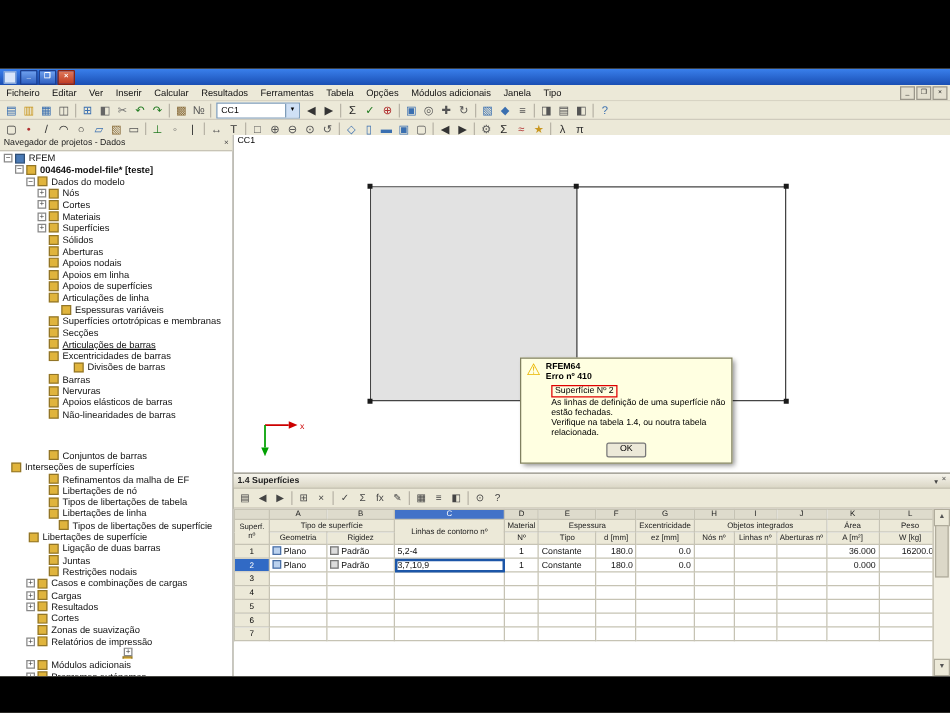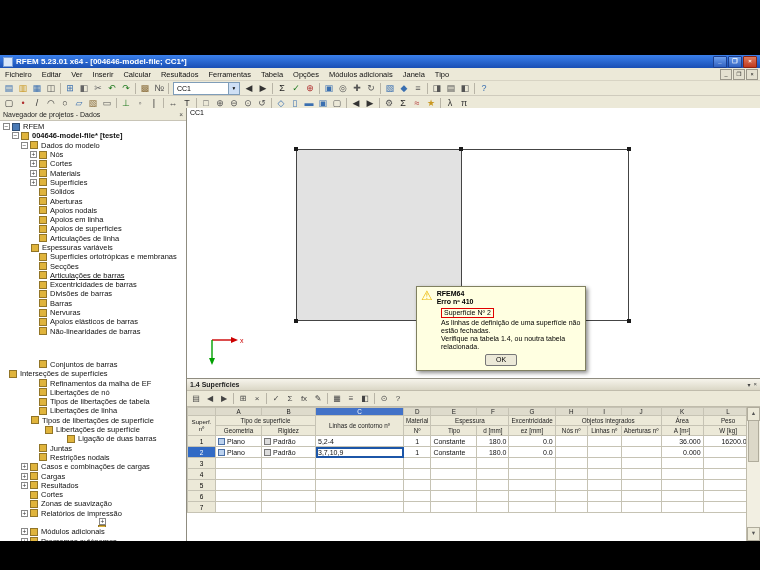--- a/index.html
+++ b/index.html
@@ -96,21 +96,20 @@
   .sdown{position:absolute;left:0;right:0;bottom:0;}
 </style>
 </head>
 <body>
 
 <div class="screen">
   <div class="app">
 
     <div class="titlebar">
       <span class="appicon"></span>
-      <span class="title">RFEM 5.23.01 x64 - [004646-model-file; CC1*]</span>
       <span class="winbtns">
         <span class="wbtn">_</span>
         <span class="wbtn">❐</span>
         <span class="wbtn close">×</span>
       </span>
     </div>
 
     <div class="menubar">
       <span id="menu-items" style="display: inline-flex;">
           <span class="mitem">Ficheiro</span>
@@ -281,21 +280,21 @@
             <div class="trow" style="padding-left: 30px;">
               <span class="exp-sp"></span>
               <span class="ticn" style="background: rgb(224, 180, 60);"></span>
               <span class="tlabel">Apoios de superfícies</span>
             </div>
             <div class="trow" style="padding-left: 30px;">
               <span class="exp-sp"></span>
               <span class="ticn" style="background: rgb(224, 180, 60);"></span>
               <span class="tlabel">Articulações de linha</span>
             </div>
-            <div class="trow" style="padding-left: 22px; text-align: center;">
+            <div class="trow" style="padding-left: 40px; text-align: center;">
               <span class="exp-sp"></span>
               <span class="ticn" style="background: rgb(224, 180, 60);"></span>
               <span class="tlabel">Espessuras variáveis</span>
             </div>
             <div class="trow" style="padding-left: 30px;">
               <span class="exp-sp"></span>
               <span class="ticn" style="background: rgb(224, 180, 60);"></span>
               <span class="tlabel">Superfícies ortotrópicas e membranas</span>
             </div>
             <div class="trow" style="padding-left: 30px;">
@@ -306,21 +305,21 @@
             <div class="trow" style="padding-left: 30px; text-decoration: underline;">
               <span class="exp-sp"></span>
               <span class="ticn" style="background: rgb(224, 180, 60);"></span>
               <span class="tlabel">Articulações de barras</span>
             </div>
             <div class="trow" style="padding-left: 30px;">
               <span class="exp-sp"></span>
               <span class="ticn" style="background: rgb(224, 180, 60);"></span>
               <span class="tlabel">Excentricidades de barras</span>
             </div>
-            <div class="trow" style="padding-left: 30px;">
+            <div class="trow" style="padding-left: 30px; margin-left: 20px;">
               <span class="exp-sp"></span>
               <span class="ticn" style="background: rgb(224, 180, 60);"></span>
               <span class="tlabel">Divisões de barras</span>
             </div>
             <div class="trow" style="padding-left: 30px;">
               <span class="exp-sp"></span>
               <span class="ticn" style="background: rgb(224, 180, 60);"></span>
               <span class="tlabel">Barras</span>
             </div>
             <div class="trow" style="padding-left: 30px;">
@@ -361,31 +360,31 @@
             <div class="trow" style="padding-left: 30px;">
               <span class="exp-sp"></span>
               <span class="ticn" style="background: rgb(224, 180, 60);"></span>
               <span class="tlabel">Tipos de libertações de tabela</span>
             </div>
             <div class="trow" style="padding-left: 30px;">
               <span class="exp-sp"></span>
               <span class="ticn" style="background: rgb(224, 180, 60);"></span>
               <span class="tlabel">Libertações de linha</span>
             </div>
-            <div class="trow" style="padding-left: 22px;">
+            <div class="trow" style="padding-left: 38px;">
               <span class="exp-sp"></span>
               <span class="ticn" style="background: rgb(224, 180, 60);"></span>
               <span class="tlabel">Tipos de libertações de superfície</span>
             </div>
-            <div class="trow" style="padding-left: 36px;">
+            <div class="trow" style="padding-left: 14px;">
               <span class="exp-sp"></span>
               <span class="ticn" style="background: rgb(224, 180, 60);"></span>
               <span class="tlabel">Libertações de superfície</span>
             </div>
-            <div class="trow" style="padding-left: 30px; margin-left: 28px;">
+            <div class="trow" style="padding-left: 30px;">
               <span class="exp-sp"></span>
               <span class="ticn" style="background: rgb(224, 180, 60);"></span>
               <span class="tlabel">Ligação de duas barras</span>
             </div>
             <div class="trow" style="padding-left: 30px;">
               <span class="exp-sp"></span>
               <span class="ticn" style="background: rgb(224, 180, 60);"></span>
               <span class="tlabel">Juntas</span>
             </div>
             <div class="trow" style="padding-left: 30px;">

